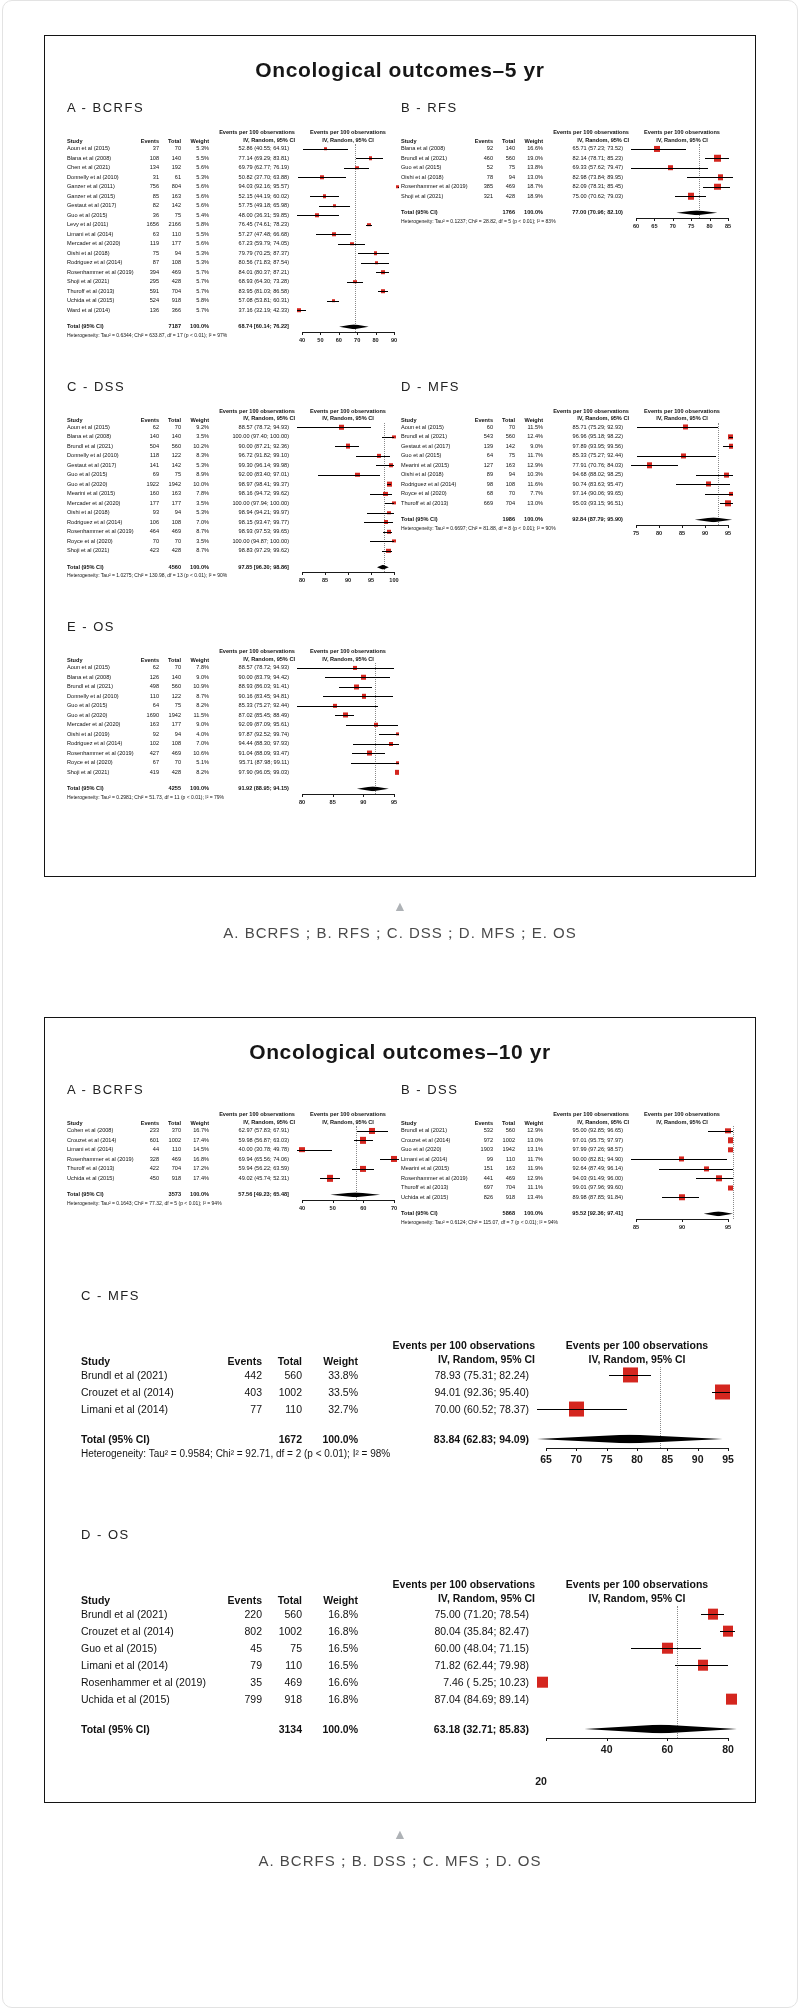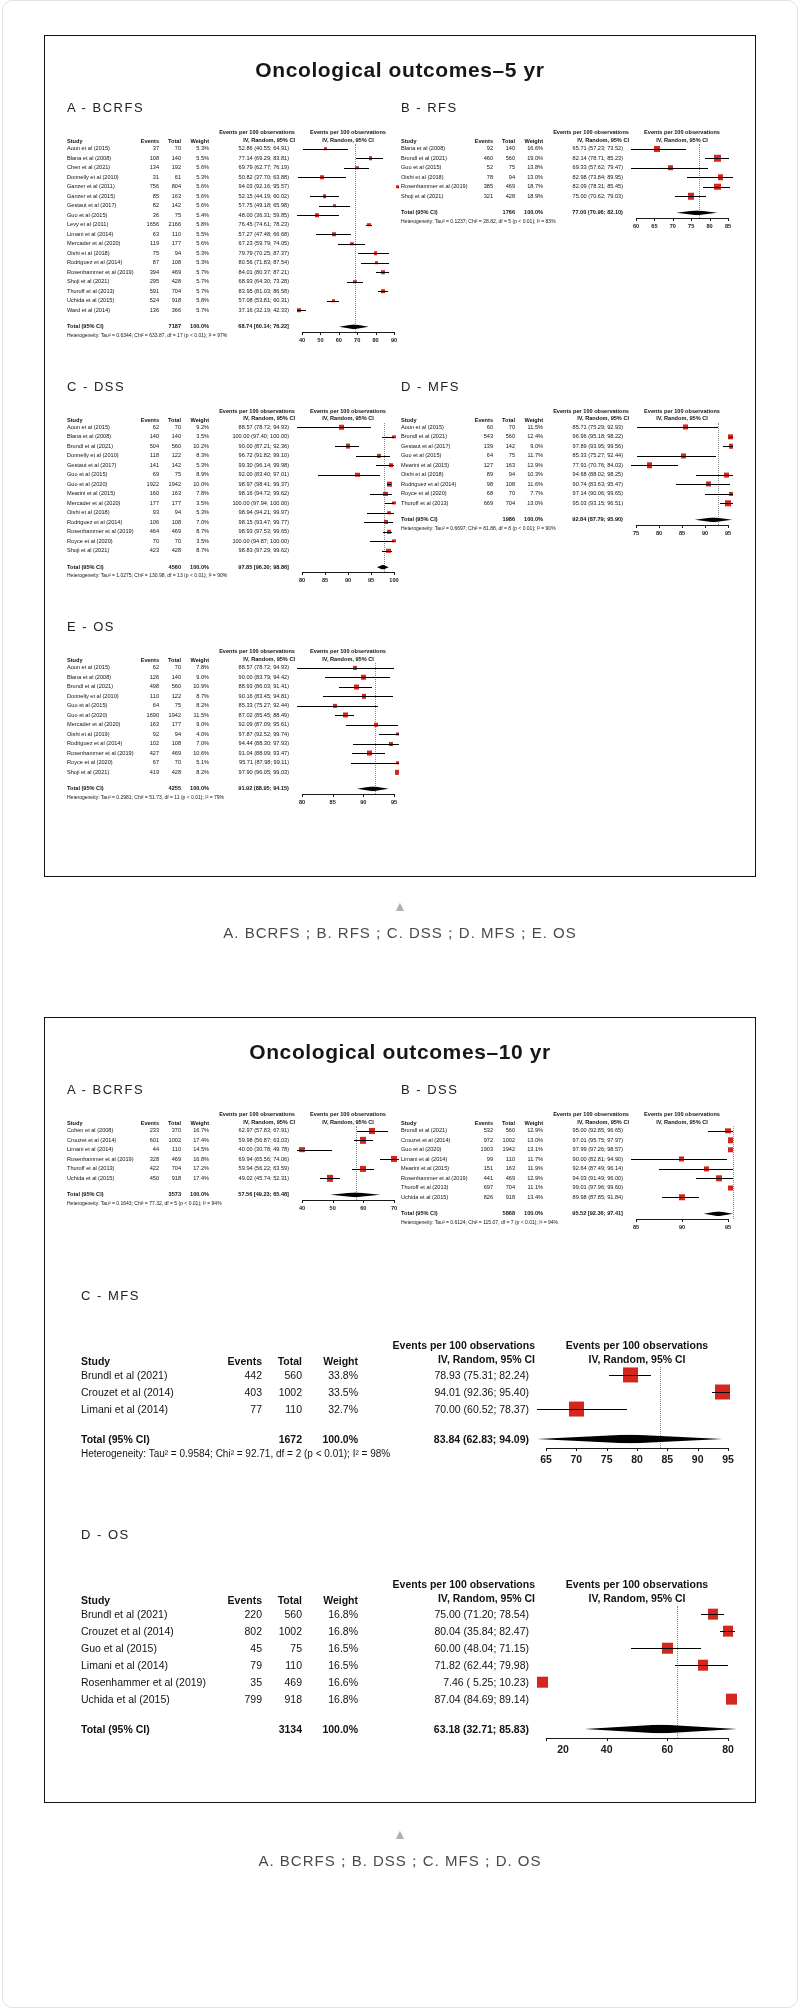--- a/index.html
+++ b/index.html
@@ -1206,21 +1206,21 @@
                   <div class="ciline" style="left: 200px; width: 0px;"></div>
                   <div class="sq" style="height: 10.7px; width: 10.7px; left: 189.3px;"></div>
                 </div>
                 <div class="" style="height: 13px;"></div>
                 <div class="prow2" style="height: 17px;">
                   <div class="diamond" style="left: 47.6px; width: 152.4px; height: 9px;"></div>
                 </div>
                 <div class="axis" style="height: 27px; font-size: 10.5px;">
                   <div class="axline" style="left: 9px; width: 182px;"></div>
                   <div class="tick" style="left: 9px;"></div>
-                  <div class="ticklab" style="left: 26px;">20</div>
+                  <div class="ticklab" style="left: 4px; margin-top: 32px;">20</div>
                   <div class="tick" style="left: 69.7px;"></div>
                   <div class="ticklab" style="left: 69.7px;">40</div>
                   <div class="tick" style="left: 130.3px;"></div>
                   <div class="ticklab" style="left: 130.3px;">60</div>
                   <div class="tick" style="left: 191px;"></div>
                   <div class="ticklab" style="left: 191px;">80</div>
                 </div>
               </div>
             </div>
           </div>

